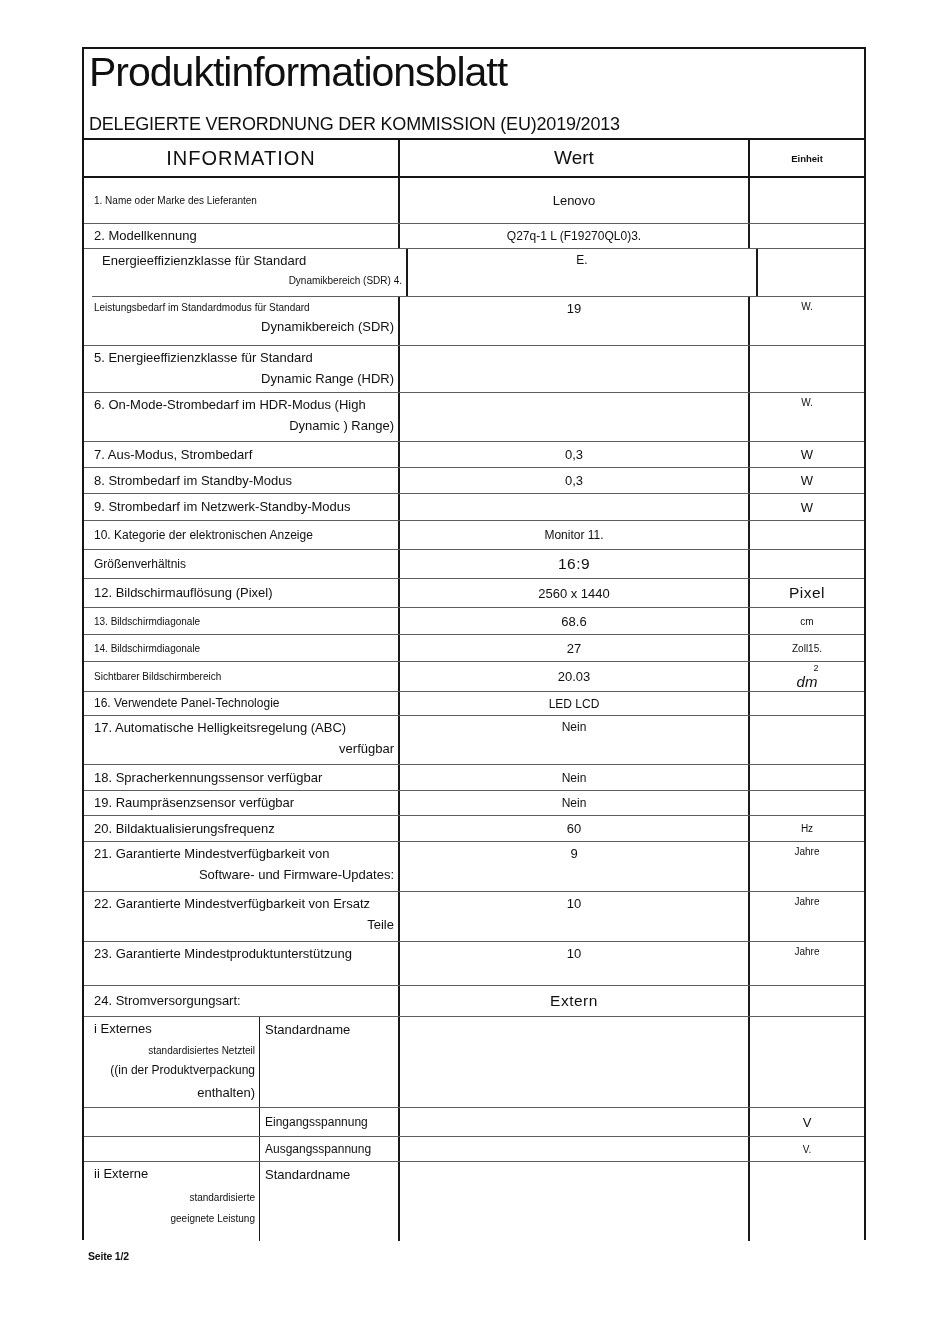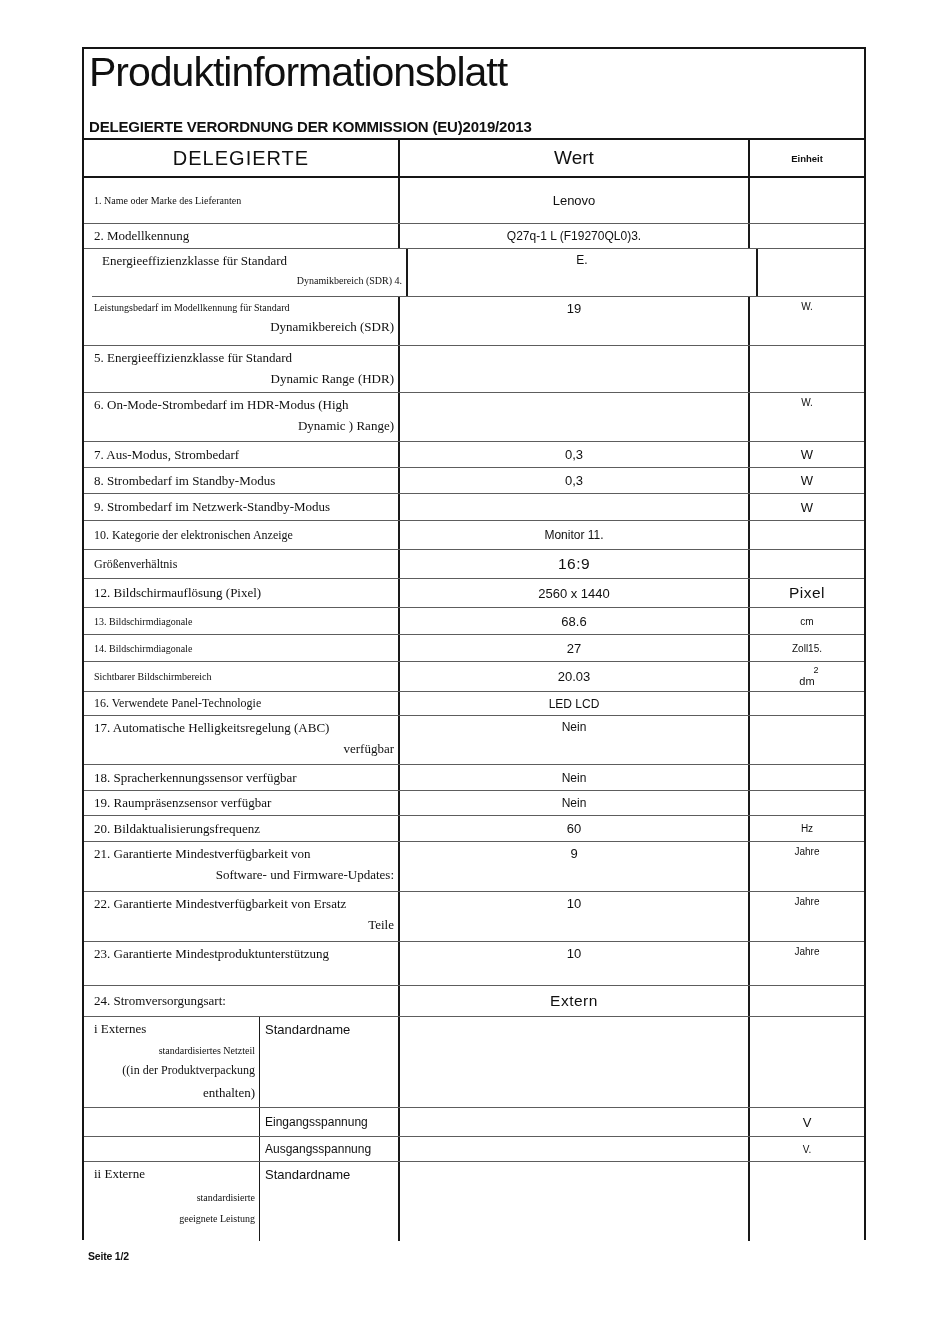--- a/index.html
+++ b/index.html
@@ -10,21 +10,21 @@
   }
   .sheet{
     position:absolute;left:82px;top:47px;width:784px;height:1193px;
     border:2px solid #151515;box-sizing:border-box;background:#fff;
   }
   .title-block{
     height:91px;box-sizing:border-box;border-bottom:2px solid #151515;
     padding:3px 4px 3px 5px;display:flex;flex-direction:column;justify-content:space-between;
   }
   .doc-title{font-size:41px;line-height:1.02;letter-spacing:-1px;font-weight:400;}
-  .doc-subtitle{font-size:15px;font-weight:700;letter-spacing:-0.2px;}
+  .doc-subtitle{font-size:18px;font-weight:400;letter-spacing:-0.2px;}
   .header-row{
     display:grid;grid-template-columns:316px 350px 1fr;height:38px;
     box-sizing:border-box;border-bottom:2px solid #151515;
   }
   .header-row .hcell{display:flex;align-items:center;justify-content:center;box-sizing:border-box;}
   .hcell.b{border-right:2px solid #151515;}
   .h-info{font-size:20px;letter-spacing:1px;}
   .h-wert{font-size:19px;}
   .h-einheit{font-size:9.5px;font-weight:700;}
 
@@ -34,46 +34,46 @@
   .subinfo-cell{border-right:2px solid #1a1a1a;padding:2px 3px 2px 5px;display:flex;flex-direction:column;align-items:flex-start;}
   .split-a{border-right:1.5px solid #1a1a1a;}
   .value-cell{border-right:2px solid #1a1a1a;display:flex;justify-content:center;}
   .unit-cell{display:flex;justify-content:center;}
   .va-center .info-cell,.va-center .subinfo-cell{justify-content:center;}
   .va-center .value-cell,.va-center .unit-cell{align-items:center;}
   .va-top .info-cell,.va-top .subinfo-cell{justify-content:flex-start;padding-top:5px;}
   .va-top .value-cell,.va-top .unit-cell{align-items:flex-start;padding-top:4px;}
   .sub-center{justify-content:center !important;}
 
-  .lbl-line{line-height:1.15;margin-bottom:var(--lg,6px);font-family:Liberation Serif, serif;}
+  .lbl-line{line-height:1.15;margin-bottom:var(--lg,6px);}
   .lbl-line:last-child{margin-bottom:0;}
   .ind{padding-left:13px;text-align:right;}
 
   .fs-xs{font-size:12px;}
   .fs-s{font-size:10px;}
   .fs-sm{font-size:13px;}
   .fs-m{font-size:13px;}
   .fs-l{font-size:15.5px;letter-spacing:0.5px;}
 
   .dm-unit{display:flex;flex-direction:column;align-items:center;line-height:1;}
   .dm-sup{font-size:9px;transform:translateX(9px);margin-bottom:1px;}
-  .dm-base{font-size:11px;}
+  .dm-base{font-size:15px;font-style:italic;}
 
   .footer{position:absolute;left:88px;top:1250px;font-size:10.5px;font-weight:600;letter-spacing:-0.2px;}
 </style>
 </head>
 <body>
 
 <div class="sheet">
   <div class="title-block">
     <div class="doc-title">Produktinformationsblatt</div>
     <div class="doc-subtitle">DELEGIERTE VERORDNUNG DER KOMMISSION (EU)2019/2013</div>
   </div>
   <div class="header-row">
-    <div class="hcell b h-info">DELEGIERTE</div>
+    <div class="hcell b h-info">INFORMATION</div>
     <div class="hcell b h-wert">Wert</div>
     <div class="hcell h-einheit">Einheit</div>
   </div>
   <div id="table-body">
       <div class="t-row va-center" style="height: 46px; grid-template-columns: 316px 350px 1fr;">
         <div class="cell info-cell">
           <div class="lbl-line fs-s">1. Name oder Marke des Lieferanten</div>
         </div>
         <div class="cell value-cell">
           <span class="fs-m">Lenovo</span>
@@ -94,21 +94,21 @@
           <div class="lbl-line fs-m">Energieeffizienzklasse für Standard</div>
           <div class="lbl-line fs-s ind">Dynamikbereich (SDR) 4.</div>
         </div>
         <div class="cell value-cell">
           <span class="fs-xs">E.</span>
         </div>
         <div class="cell unit-cell"></div>
       </div>
       <div class="t-row va-top" style="height: 49px; grid-template-columns: 316px 350px 1fr;">
         <div class="cell info-cell">
-          <div class="lbl-line fs-s">Leistungsbedarf im Modellkennung für Standard</div>
+          <div class="lbl-line fs-s">Leistungsbedarf im Standardmodus für Standard</div>
           <div class="lbl-line fs-m ind">Dynamikbereich (SDR)</div>
         </div>
         <div class="cell value-cell">
           <span class="fs-m">19</span>
         </div>
         <div class="cell unit-cell">
           <span class="fs-s">W.</span>
         </div>
       </div>
       <div class="t-row va-top" style="height: 47px; grid-template-columns: 316px 350px 1fr;">

